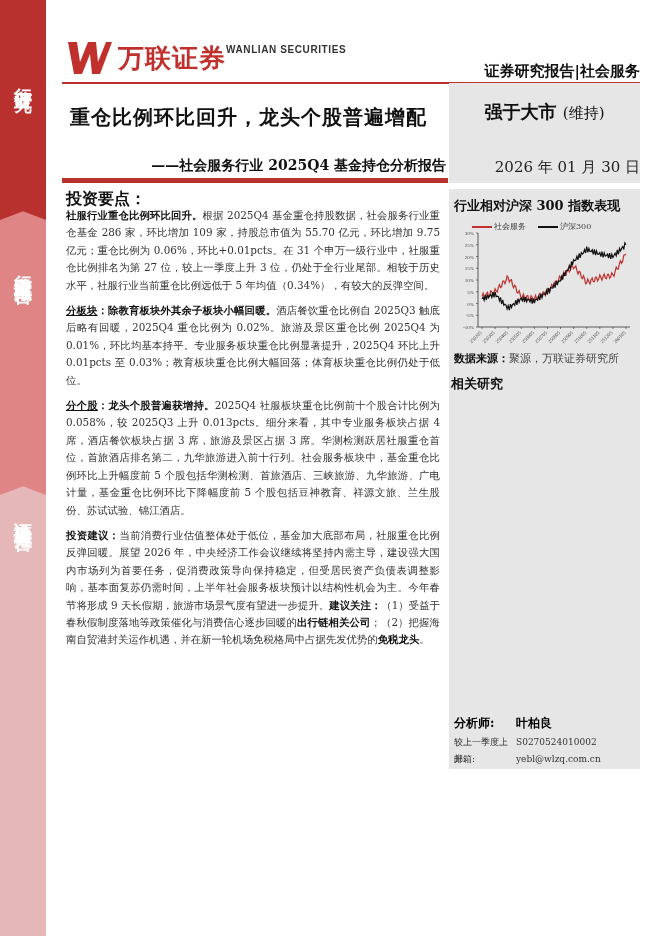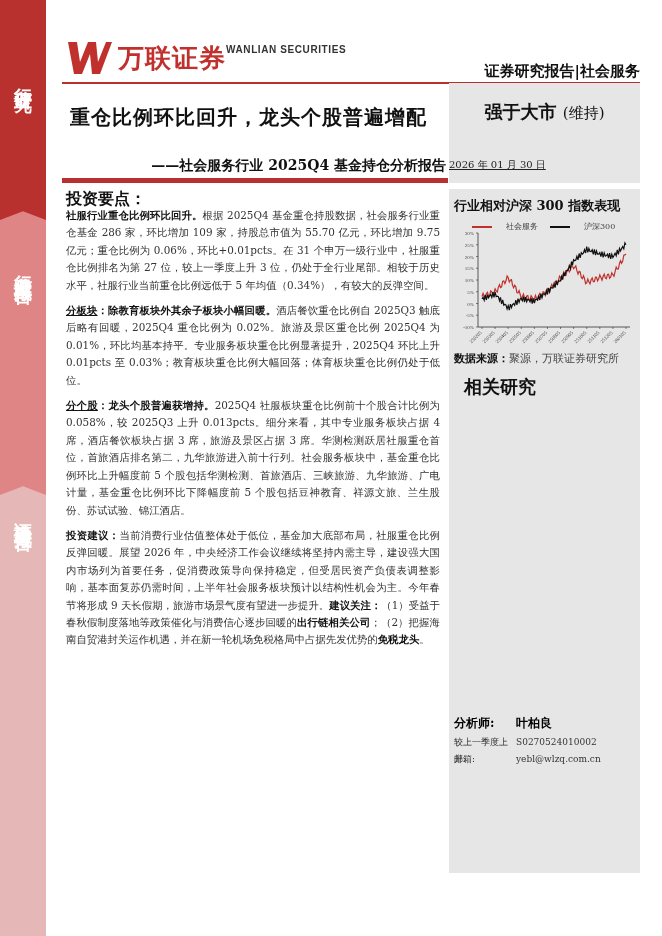--- a/index.html
+++ b/index.html
@@ -27,31 +27,31 @@
   .header-rule { position:absolute; left:62px; right:22px; top:82px; height:2px; background:#b8312f; }
 
   .title { position:absolute; left:70px; top:104px; font-size:20px; font-weight:bold; color:#111; letter-spacing:1px; }
   .subtitle { position:absolute; right:216px; top:157px; font-size:14px; font-weight:bold; color:#111; }
   .title-rule { position:absolute; left:62px; top:178px; width:386px; height:5px; background:#b8312f; }
 
   
   .rating-box { position:absolute; left:449px; top:83px; width:191px; height:100px; background:#e6e6e6; }
   .rating { position:absolute; left:0; right:0; top:17px; text-align:center; font-size:18px; font-weight:bold; color:#111; }
   .rating .sub { font-size:15px; font-weight:normal; }
-  .date { position:absolute; left:0; right:0; top:75px; text-align:left; font-size:10px; color:#222;text-decoration:underline; }
-
-  .side-box { position:absolute; left:449px; top:189px; width:191px; height:684px; background:#e6e6e6; }
+  .date { position:absolute; left:0; right:0; top:75px; text-align:right; font-size:15px; color:#222; }
+
+  .side-box { position:absolute; left:449px; top:189px; width:191px; height:580px; background:#e6e6e6; }
   .side-title { position:absolute; left:5px; top:8px; font-size:13px; font-weight:bold; color:#111; }
   .chart-wrap { position:absolute; left:3px; top:30px; width:185px; height:135px; }
   .legend { position:absolute; left:20px; top:2px; display:flex; gap:12px; font-size:8px; color:#444; }
-  .legend-item { display:flex; align-items:center; gap:14px; }
+  .legend-item { display:flex; align-items:center; gap:2px; }
   .legend-swatch { width:20px; height:2px; display:inline-block; }
   .source { position:absolute; left:5px; top:162px; font-size:11px; color:#444; }
   .source b { color:#111; }
-  .related-title { position:absolute; left:15px; top:186px; font-size:18px; font-weight:bold; color:#111; }
+  .related-title { position:absolute; left:2px; top:186px; font-size:13px; font-weight:bold; color:#111; }
   .related-list { position:absolute; left:5px; top:205px; list-style:none; font-size:9px; color:#333; }
   .related-list li { height:18px; line-height:18px; }
 
   .analyst { position:absolute; left:5px; top:523px; width:180px; }
   .analyst-row { display:flex; font-size:9px; color:#333; height:17px; line-height:17px; }
   .analyst-row .k { width:62px; }
   .analyst-head { display:flex; font-size:12px; font-weight:bold; color:#000000; height:22px; line-height:22px; }
   .analyst-head .k { width:62px; }
 
   

